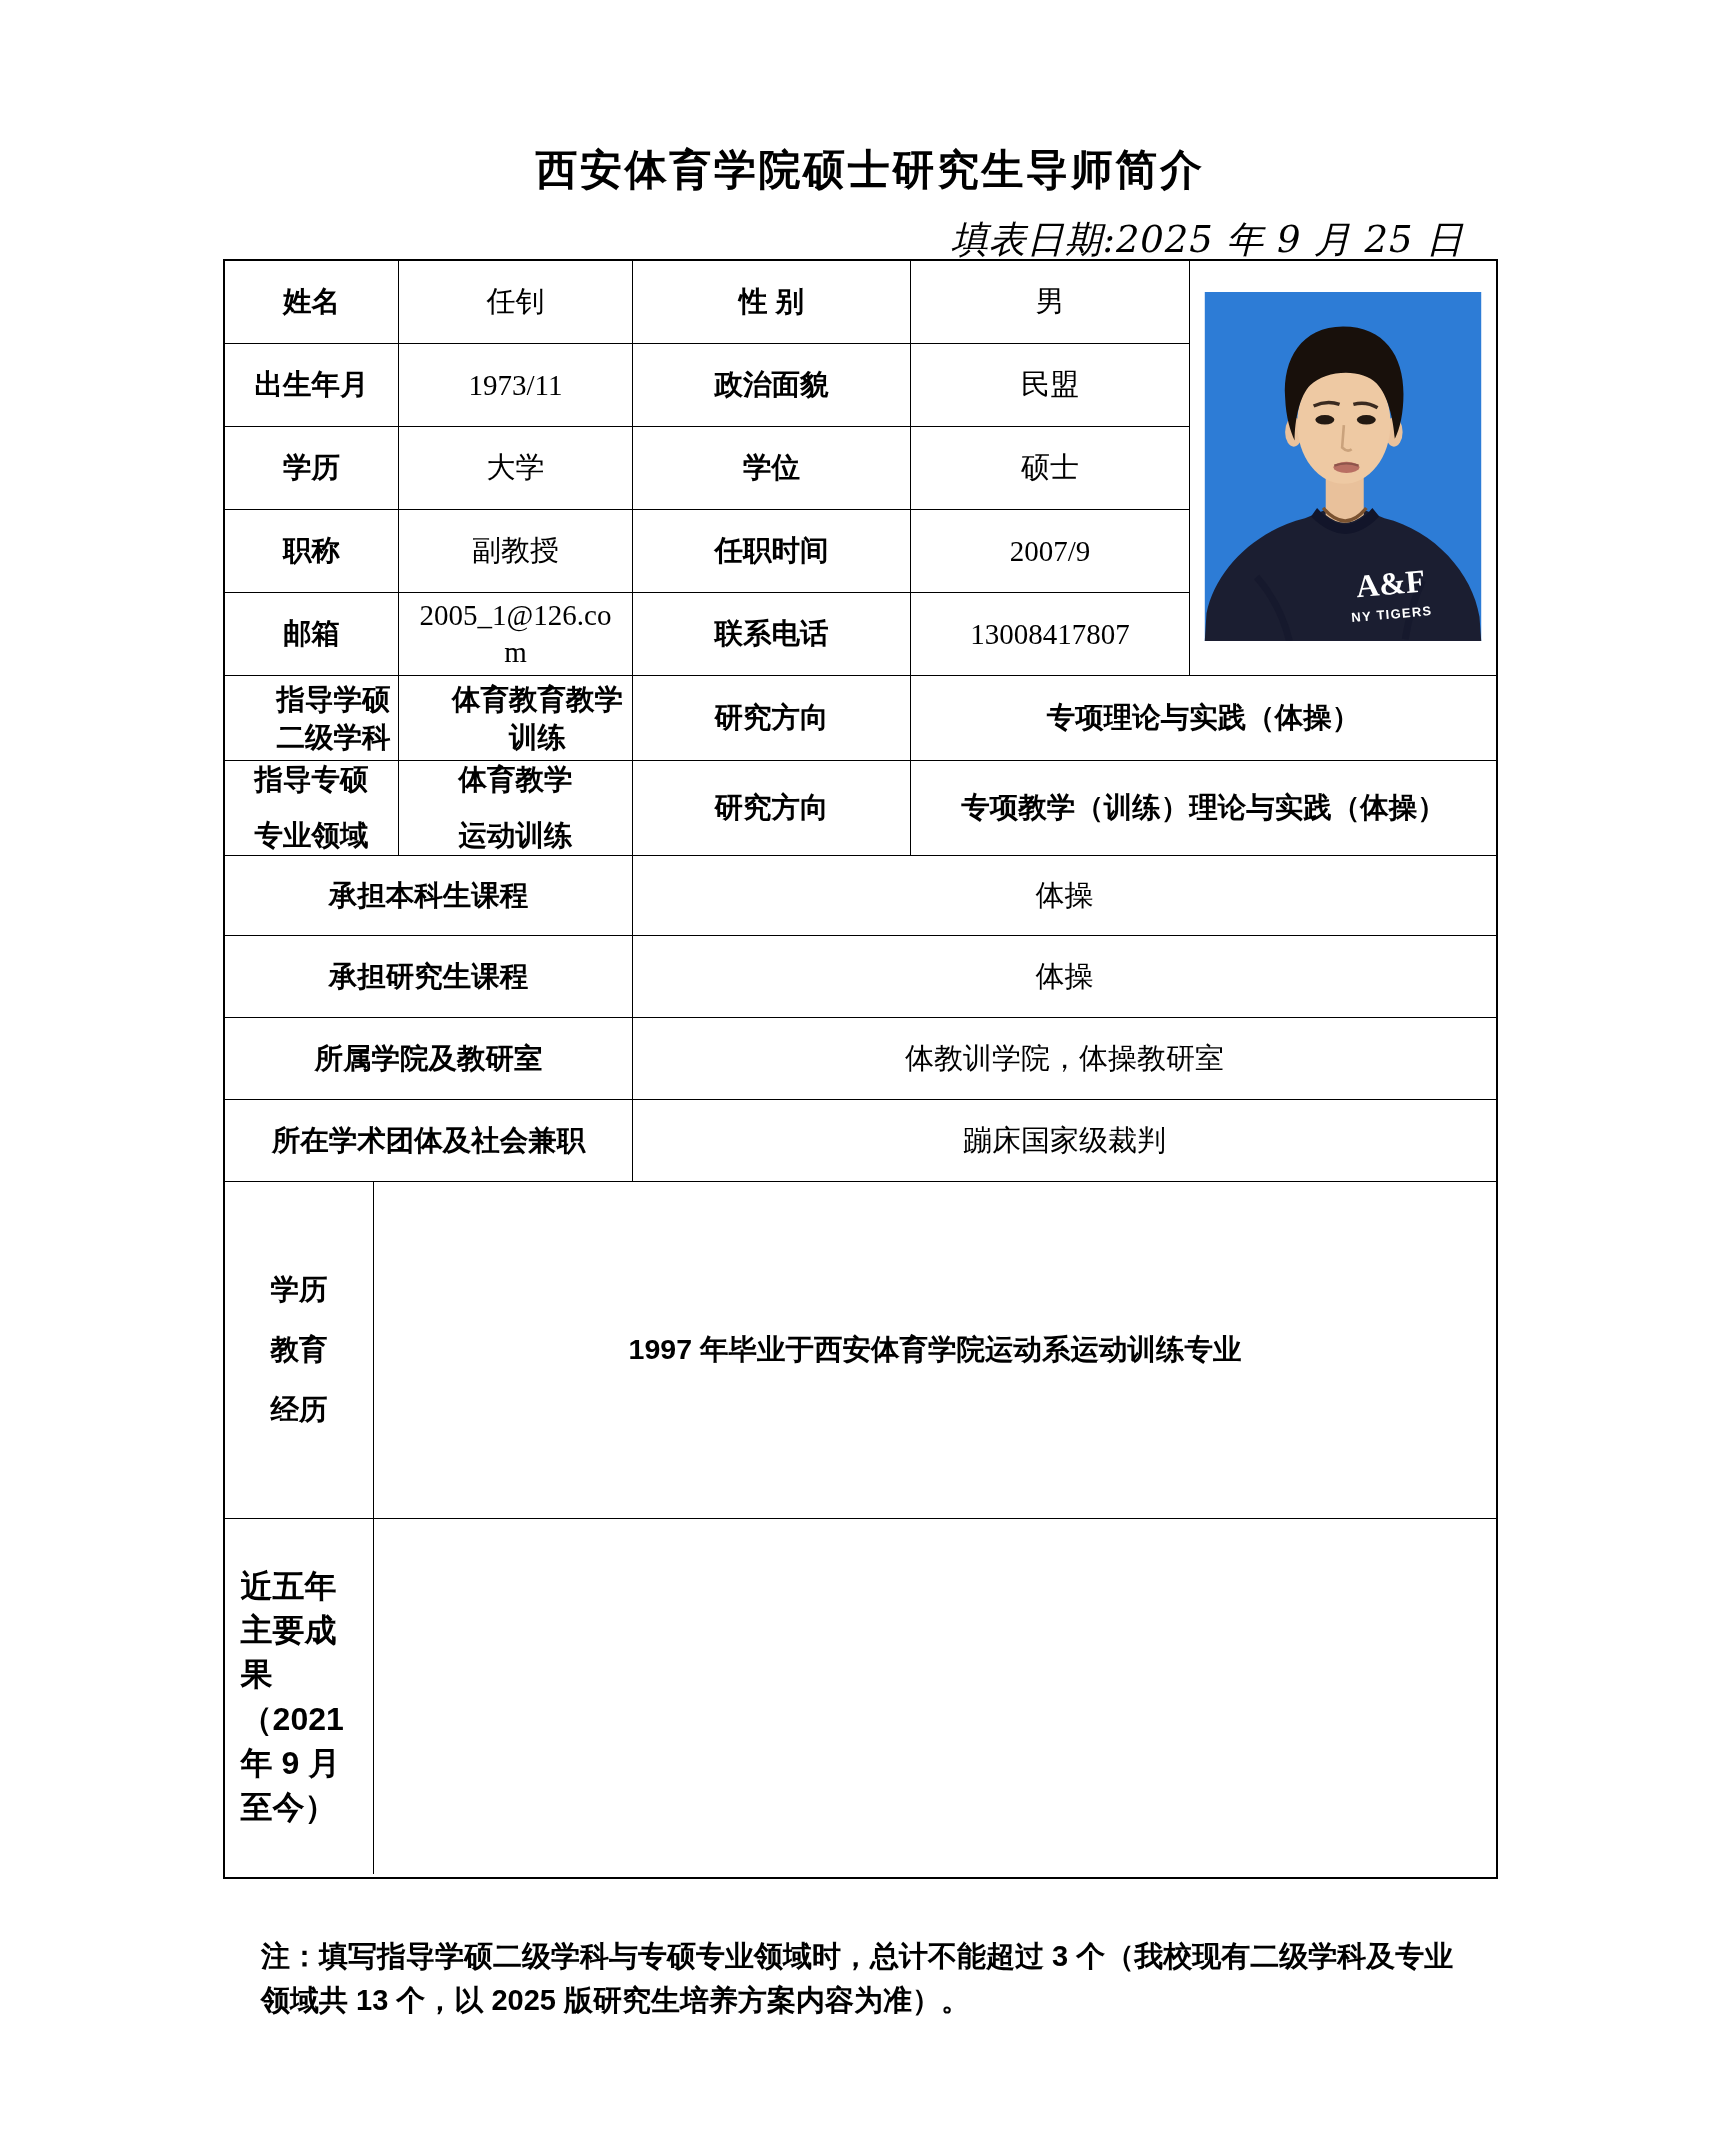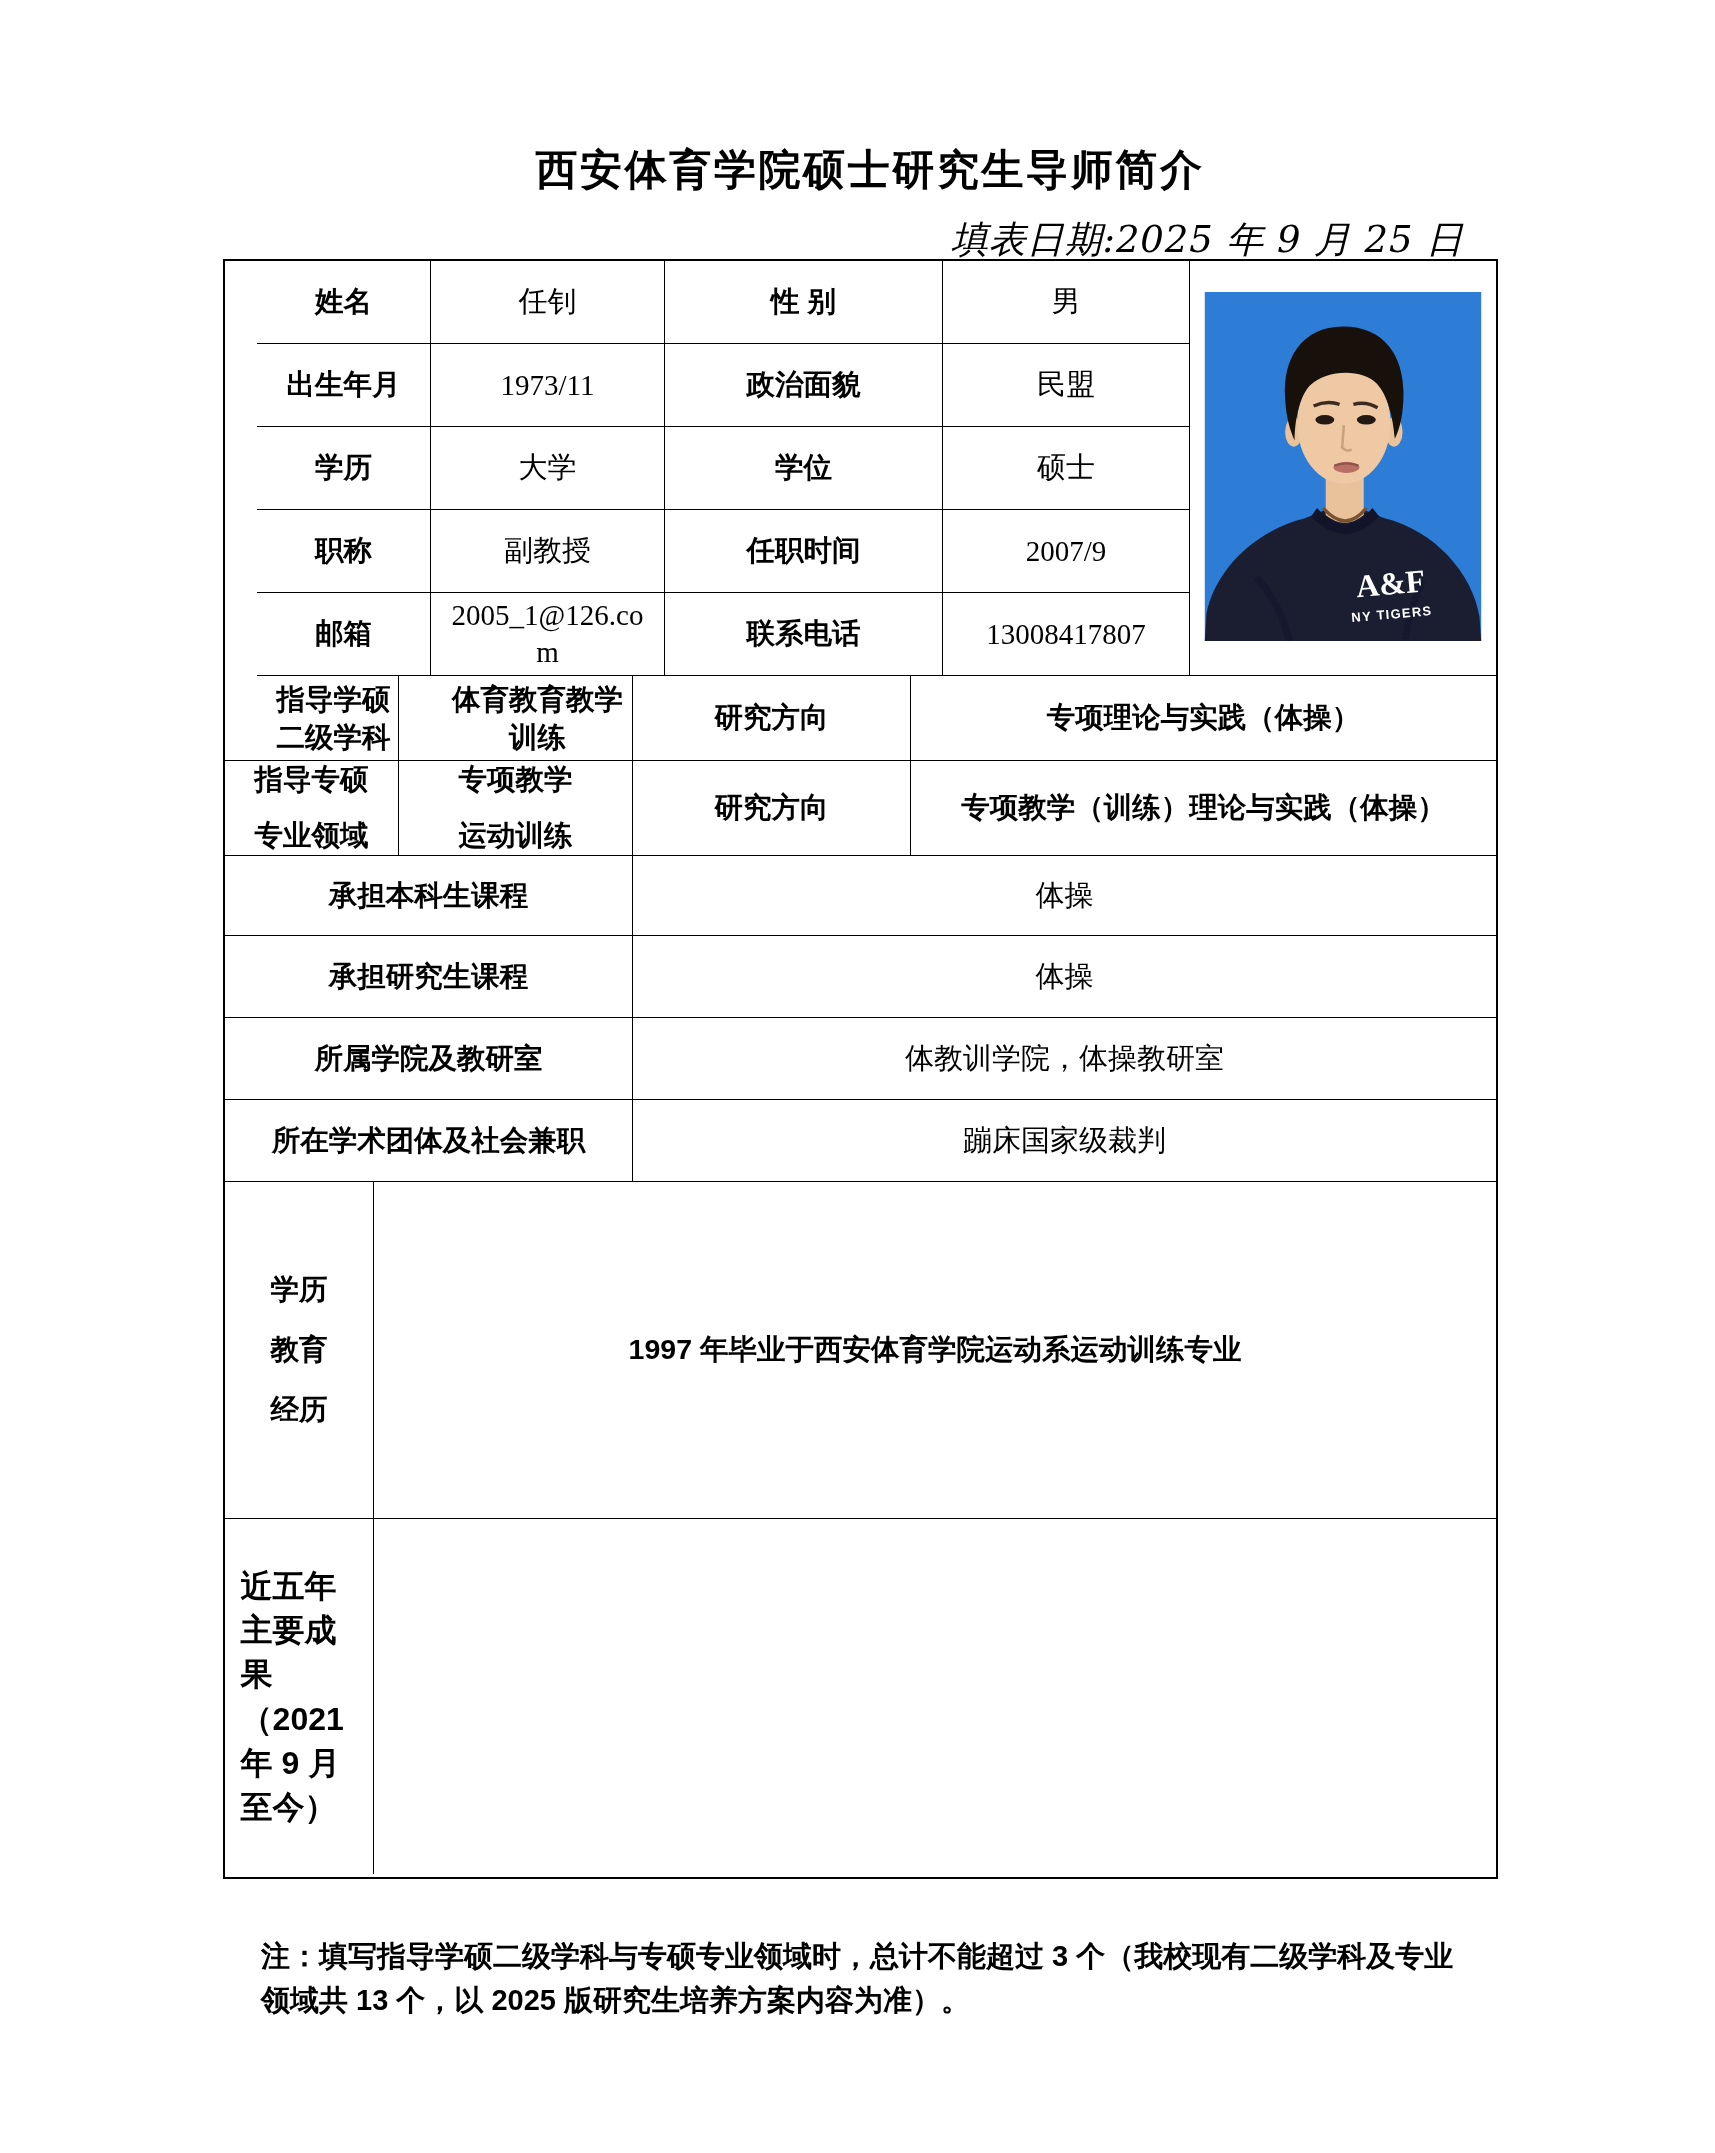--- a/index.html
+++ b/index.html
@@ -38,21 +38,21 @@
     text-align: center;
     overflow: hidden;
   }
   .cell.lastcol { border-right: none; }
   .cell.nobb   { border-bottom: none; }
 
   .c1 { width: 174px; }
   .c2 { width: 234px; }
   .c3 { width: 278px; }
   .c4 { flex: 1; }
-  .r96  { height: 83px; margin-left: 32px; }
+  .r96  { height: 83px; }
   .r98  { height: 85px; }
   .r110 { height: 95px; }
   .r93  { height: 80px; }
   .r95  { height: 82px; }
   .r390 { height: 337px; }
   .r411 { height: 355px; }
 
   .bandA { display: flex; height: 415px; }
   .bandA-left { width: 965px; }
   .photo-cell {
@@ -183,21 +183,21 @@
 二级学科</div>
     <div class="cell c2 valb pre lh-tight">体育教育教学
 训练</div>
     <div class="cell c3 lb">研究方向</div>
     <div class="cell c4 valb lastcol">专项理论与实践（体操）</div>
   </div>
 
   <div class="row r110">
     <div class="cell c1 lb pre lh-wide">指导专硕
 专业领域</div>
-    <div class="cell c2 valb pre lh-wide">专项教学
+    <div class="cell c2 valb pre lh-wide">体育教学
 运动训练</div>
     <div class="cell c3 lb">研究方向</div>
     <div class="cell c4 valb lastcol">专项教学（训练）理论与实践（体操）</div>
   </div>
 
   <div class="row r93">
     <div class="cell wide-label lb">承担本科生课程</div>
     <div class="cell flexv val lastcol">体操</div>
   </div>
   <div class="row r95">

